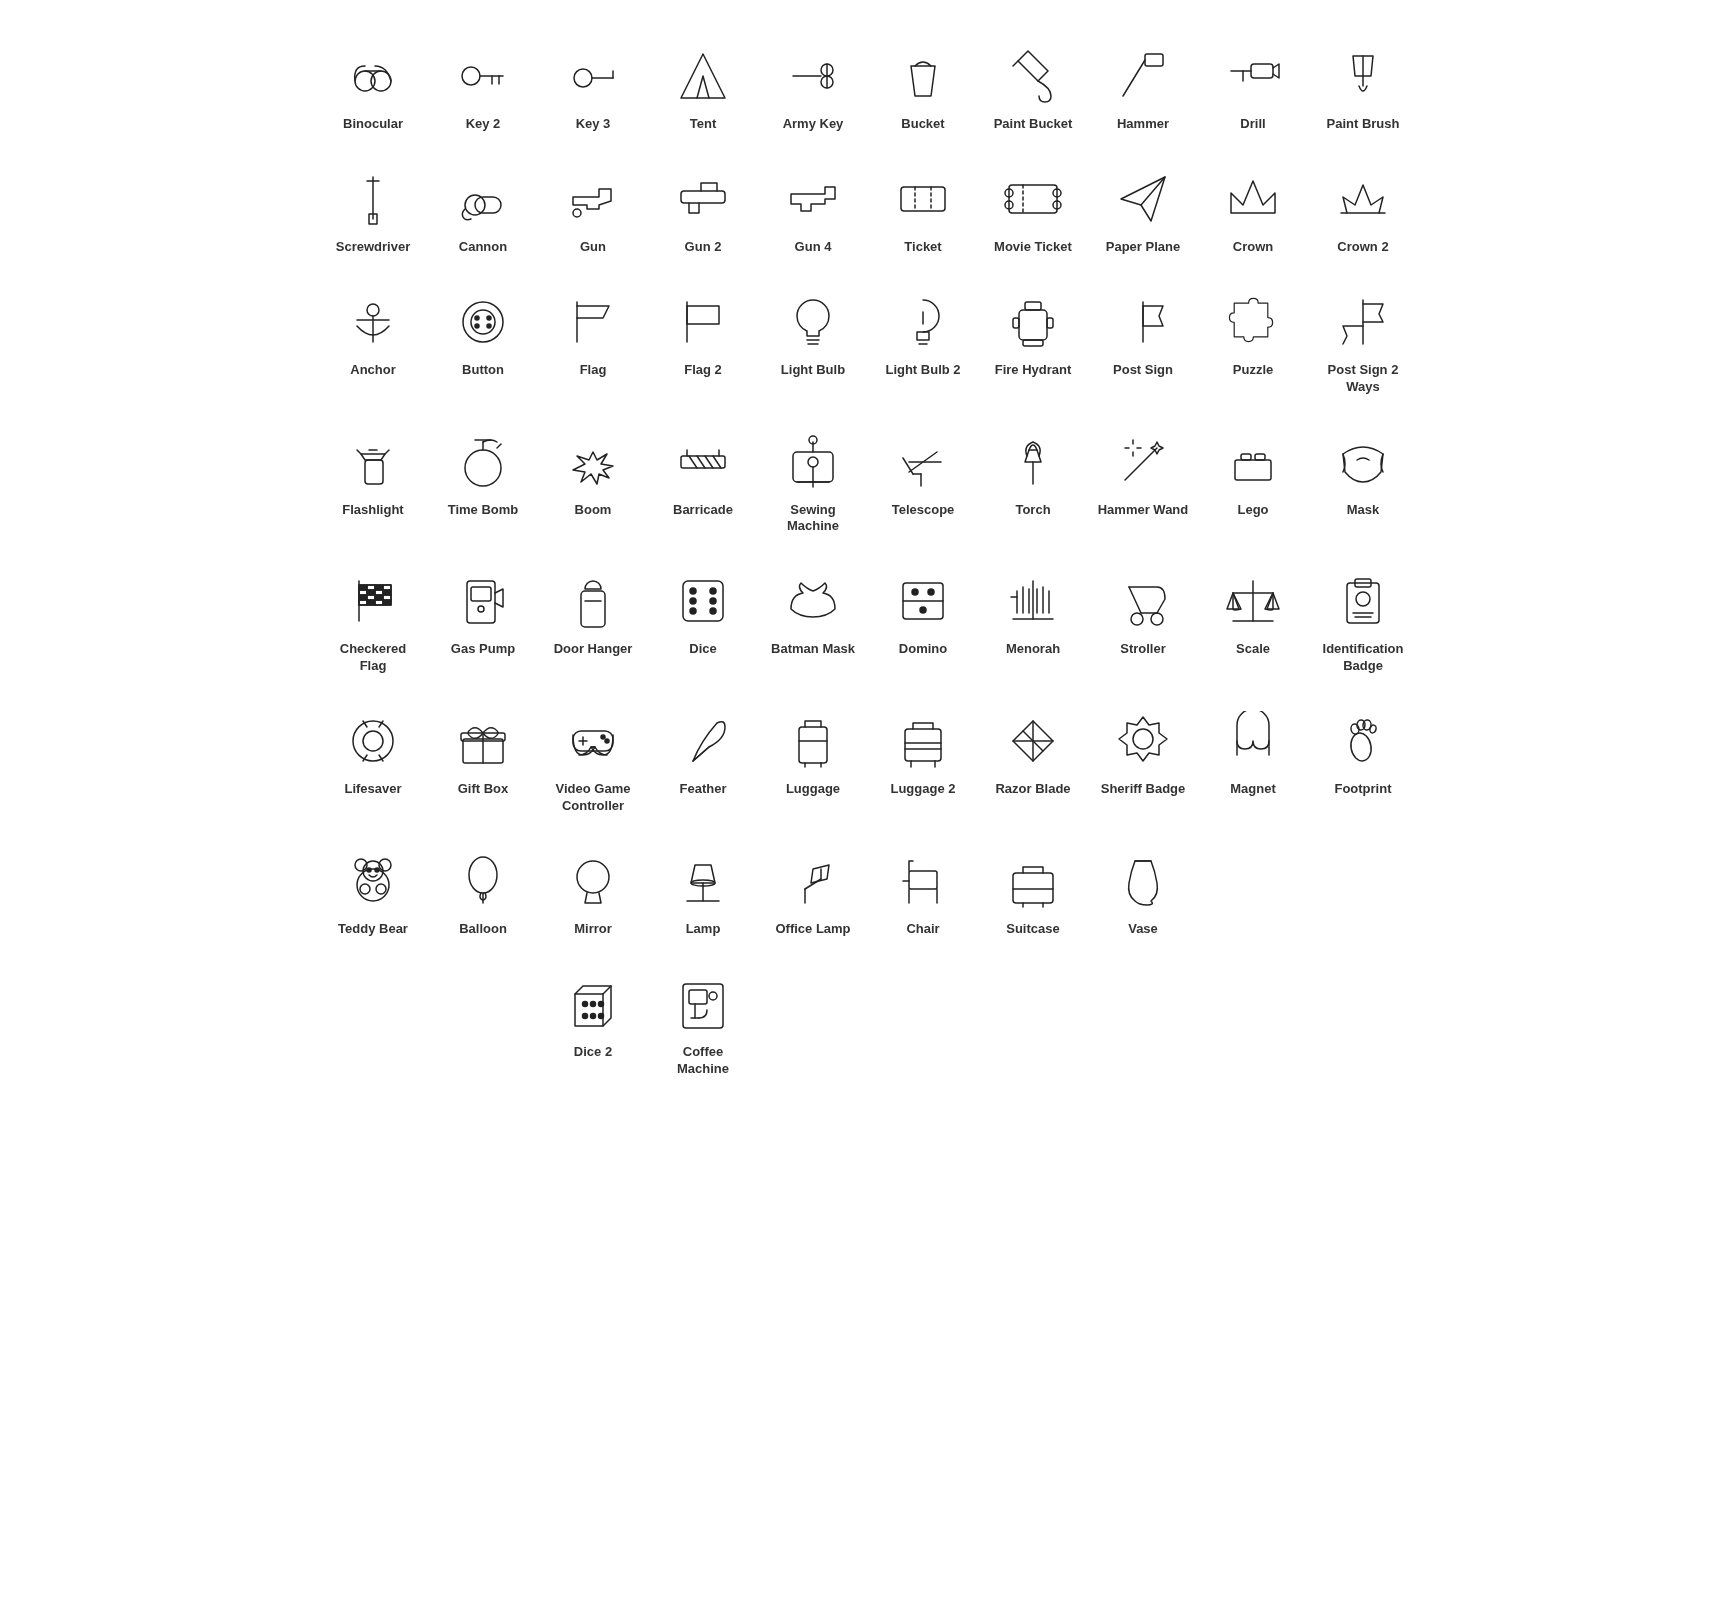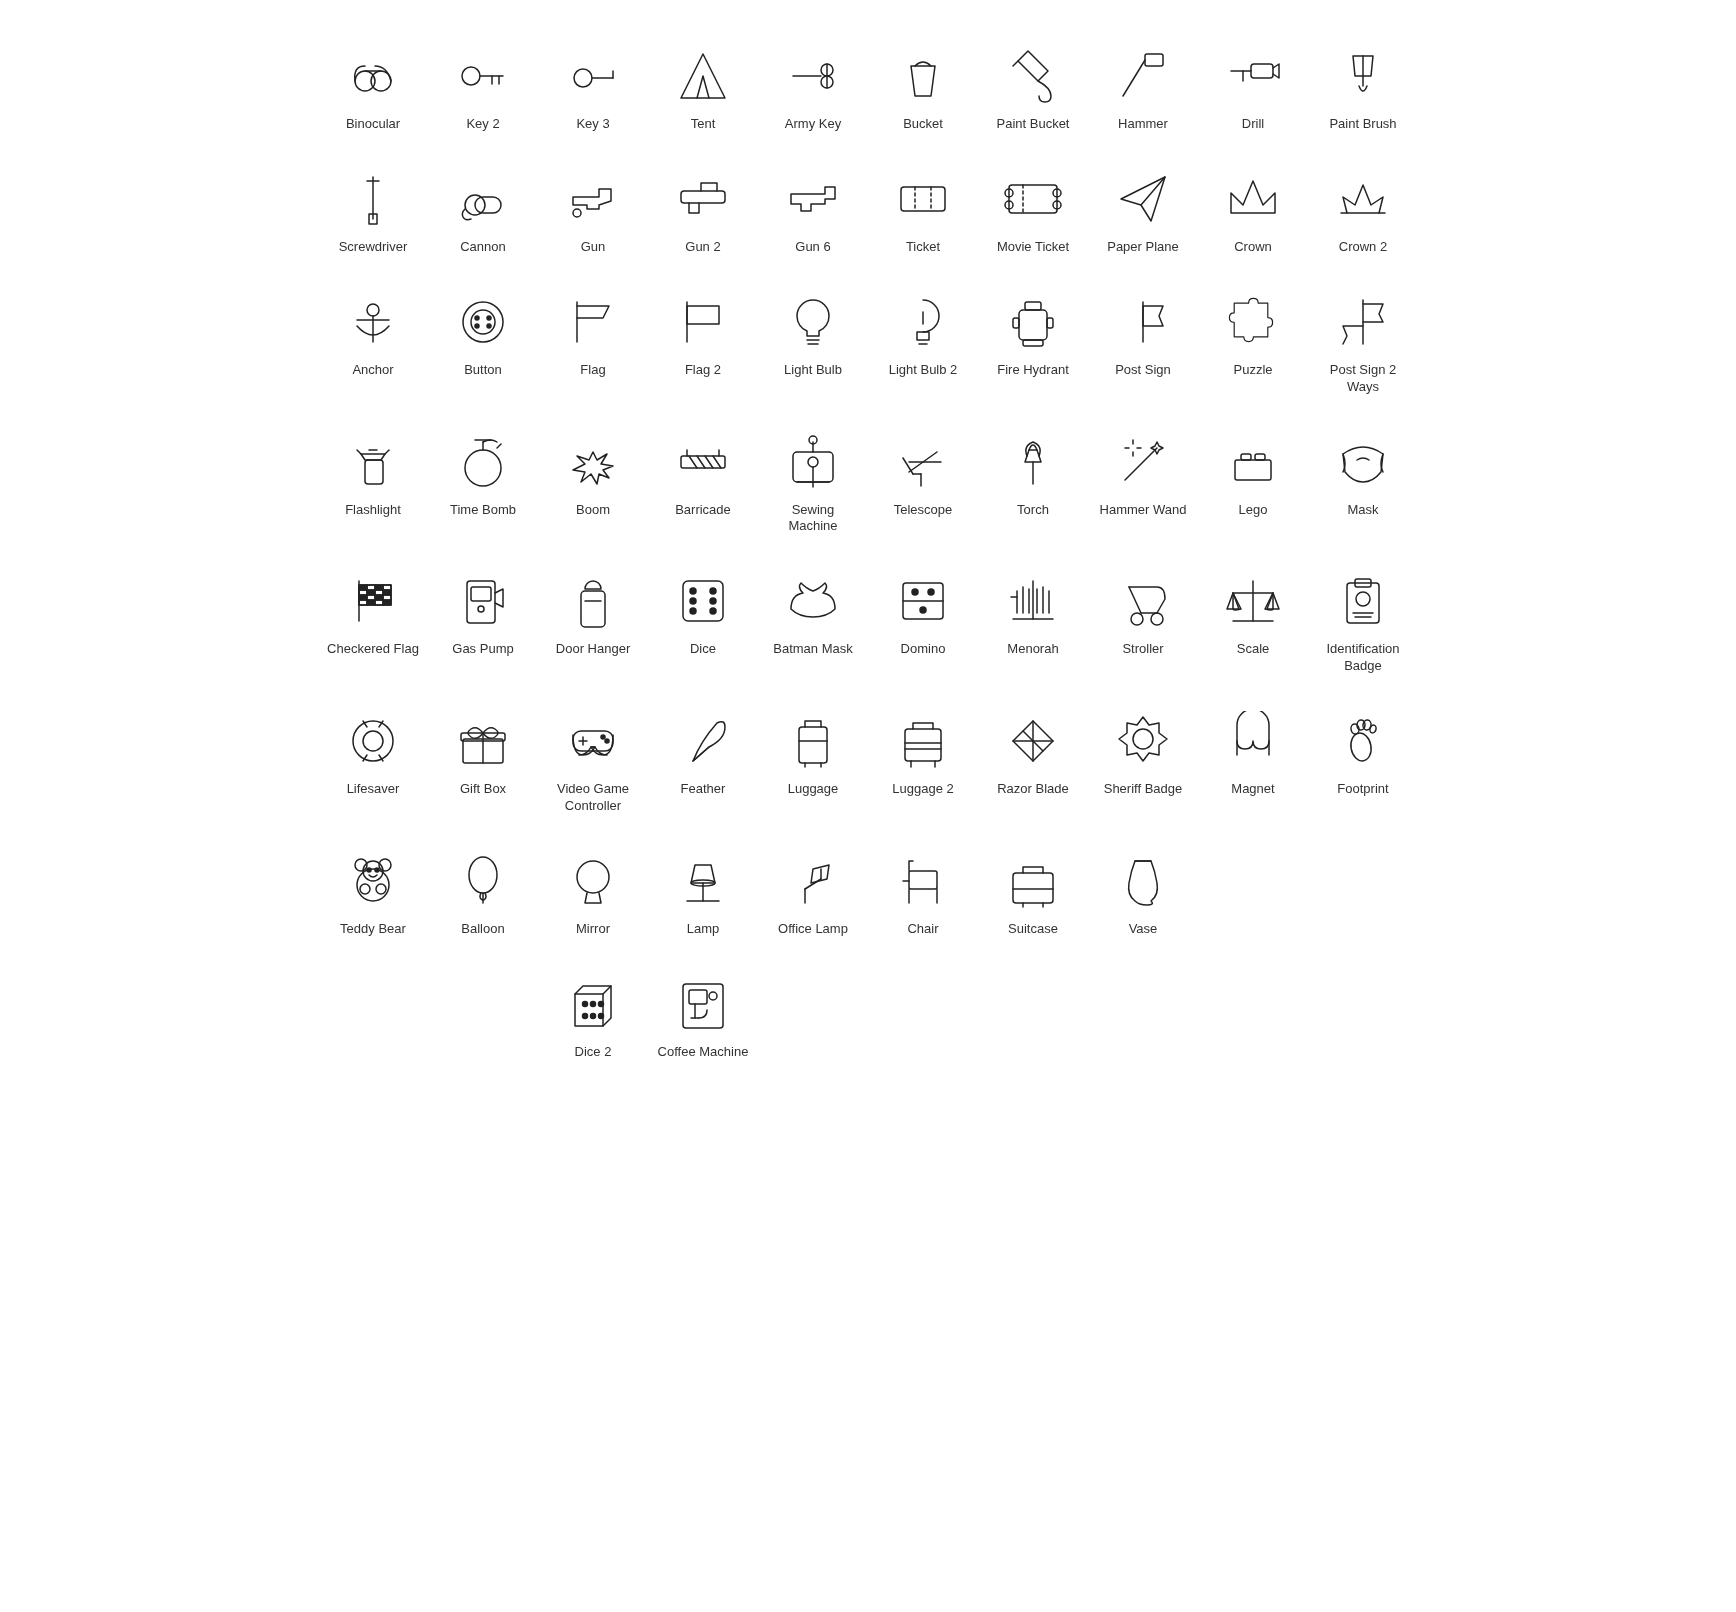--- a/index.html
+++ b/index.html
@@ -7,20 +7,21 @@
       background: #fff;
       font-family: 'Segoe UI', Arial, sans-serif;
       padding: 30px 20px;
     }
     .grid {
       display: grid;
       grid-template-columns: repeat(10, 1fr);
       gap: 10px 0;
       max-width: 1100px;
       margin: 0 auto;
+      font-weight: bold;
     }
     .icon-item {
       display: flex;
       flex-direction: column;
       align-items: center;
       justify-content: flex-start;
       padding: 16px 8px 10px;
       text-align: center;
     }
     .icon-item svg {
@@ -151,21 +152,21 @@
       <rect x="8" y="22" width="44" height="12" rx="3"></rect>
         <path d="M28 22 L28 14 H44 L44 22"></path>
         <path d="M16 34 L16 44 H26 L26 34"></path>
     </svg>
     <span class="icon-label">Gun 2</span>
   </div>
     <div class="icon-item">
     <svg viewBox="0 0 60 60">
       <path d="M8 25 H42 L42 18 L52 18 L52 30 H42 L42 35 H28 L28 42 H18 L18 35 H8 Z"></path>
     </svg>
-    <span class="icon-label">Gun 6</span>
+    <span class="icon-label">Gun 4</span>
   </div>
     <div class="icon-item">
     <svg viewBox="0 0 60 60">
       <rect x="8" y="18" width="44" height="24" rx="3"></rect>
         <path d="M22 18 L22 42" stroke-dasharray="3,3"></path>
         <path d="M38 18 L38 42" stroke-dasharray="3,3"></path>
     </svg>
     <span class="icon-label">Ticket</span>
   </div>
     <div class="icon-item">

